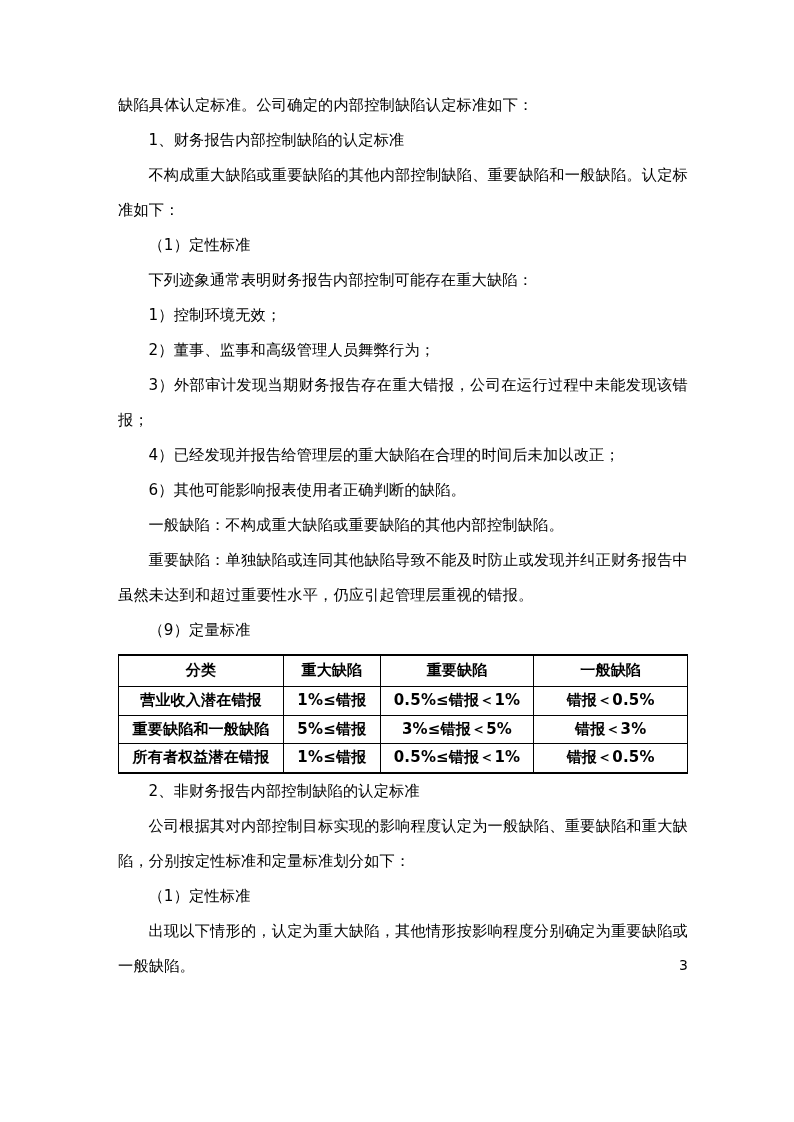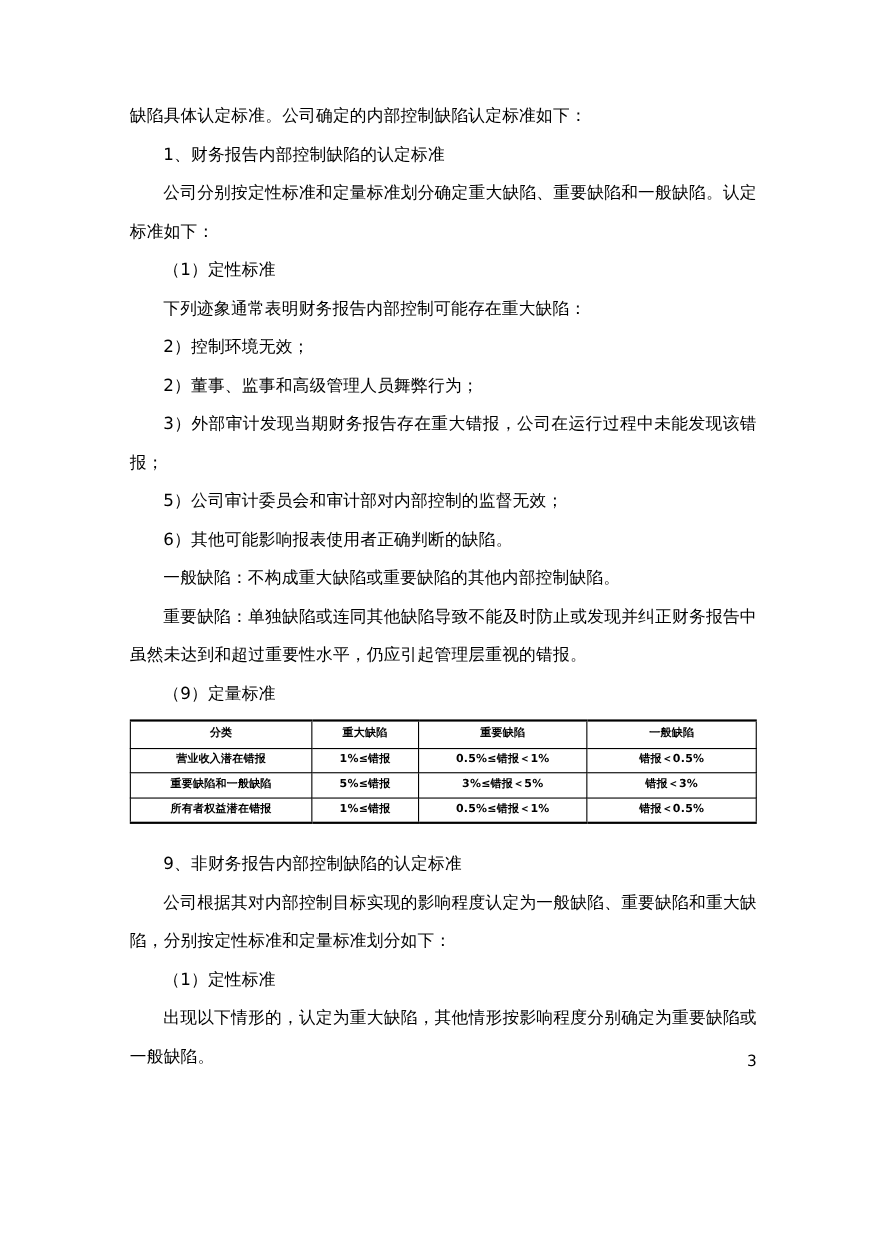--- a/index.html
+++ b/index.html
@@ -30,22 +30,22 @@
     margin: 0;
     text-indent: 2em;
     white-space: normal;
   }
   p.para.noindent {
     text-indent: 0;
   }
   table.std-table {
     border-collapse: collapse;
     width: 100%;
-    margin: 6px 0 19px 0;
-    font-size: 10px;
+    margin: 6px 0 0 0;
+    font-size: 15px;
     line-height: 1.25;
   }
   table.std-table th,
   table.std-table td {
     border-left: 1px solid #000;
     border-right: 1px solid #000;
     border-top: 1px solid #000;
     border-bottom: 1px solid #000;
     text-align: center;
     padding: 4px 2px 5px 2px;
@@ -74,27 +74,27 @@
   }
 </style>
 </head>
 <body>
 
 <div class="page">
   <div class="doc-body">
 
     <p class="para noindent">缺陷具体认定标准。公司确定的内部控制缺陷认定标准如下：</p>
     <p class="para">1、财务报告内部控制缺陷的认定标准</p>
-    <p class="para">公司分别按定性标准和定量标准划分确定重大缺陷、重要缺陷和一般缺陷。认定标准如下：</p>
+    <p class="para">不构成重大缺陷或重要缺陷的其他内部控制缺陷、重要缺陷和一般缺陷。认定标准如下：</p>
     <p class="para">（1）定性标准</p>
     <p class="para">下列迹象通常表明财务报告内部控制可能存在重大缺陷：</p>
-    <p class="para">2）控制环境无效；</p>
+    <p class="para">1）控制环境无效；</p>
     <p class="para">2）董事、监事和高级管理人员舞弊行为；</p>
     <p class="para">3）外部审计发现当期财务报告存在重大错报，公司在运行过程中未能发现该错报；</p>
-    <p class="para">5）公司审计委员会和审计部对内部控制的监督无效；</p>
+    <p class="para">4）已经发现并报告给管理层的重大缺陷在合理的时间后未加以改正；</p>
     <p class="para">6）其他可能影响报表使用者正确判断的缺陷。</p>
     <p class="para">一般缺陷：不构成重大缺陷或重要缺陷的其他内部控制缺陷。</p>
     <p class="para">重要缺陷：单独缺陷或连同其他缺陷导致不能及时防止或发现并纠正财务报告中虽然未达到和超过重要性水平，仍应引起管理层重视的错报。</p>
     <p class="para">（9）定量标准</p>
 
     <table class="std-table">
       <colgroup>
         <col class="c1">
           <col class="c2">
           <col class="c3">
@@ -123,21 +123,21 @@
         </tr>
         <tr>
           <td>所有者权益潜在错报</td>
           <td>1%≤错报</td>
           <td>0.5%≤错报＜1%</td>
           <td>错报＜0.5%</td>
         </tr>
       </tbody>
     </table>
 
-    <p class="para">9、非财务报告内部控制缺陷的认定标准</p>
+    <p class="para">2、非财务报告内部控制缺陷的认定标准</p>
     <p class="para">公司根据其对内部控制目标实现的影响程度认定为一般缺陷、重要缺陷和重大缺陷，分别按定性标准和定量标准划分如下：</p>
     <p class="para">（1）定性标准</p>
     <p class="para">出现以下情形的，认定为重大缺陷，其他情形按影响程度分别确定为重要缺陷或一般缺陷。</p>
 
   </div>
 
   <div class="page-number">3</div>
 </div>
 
 </body></html>

